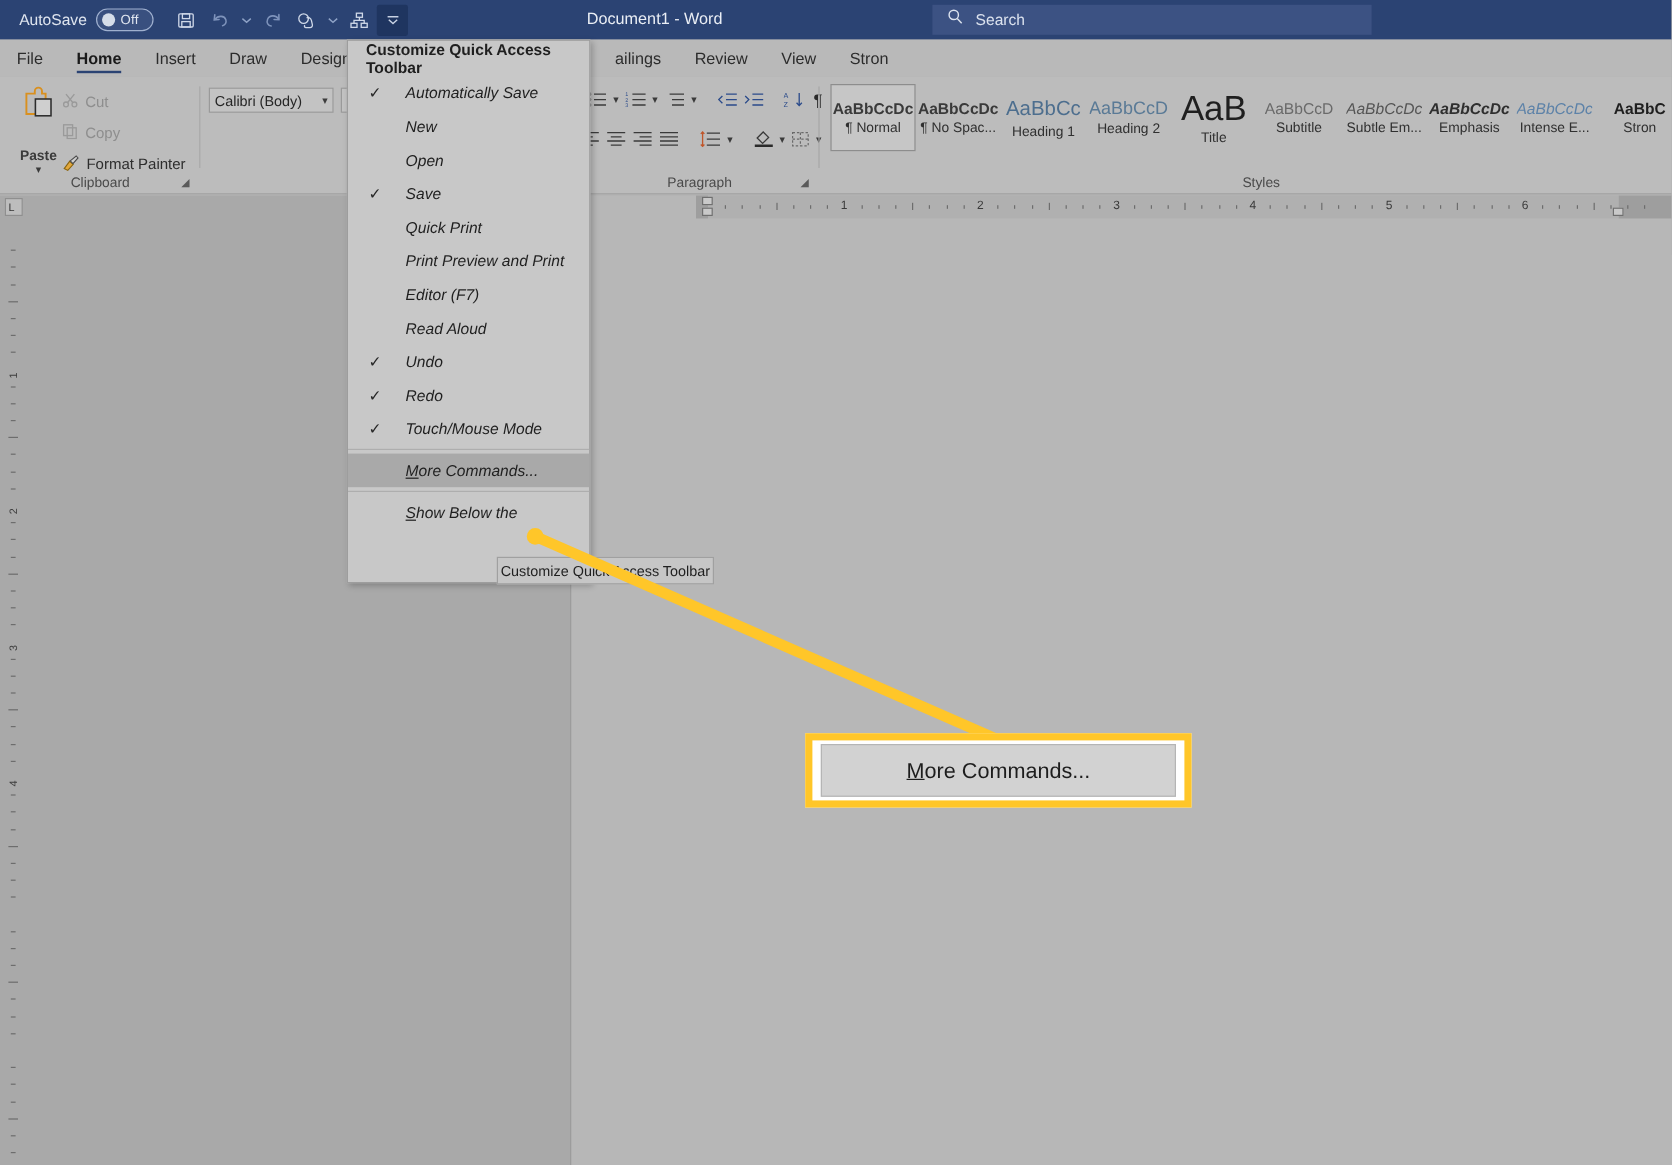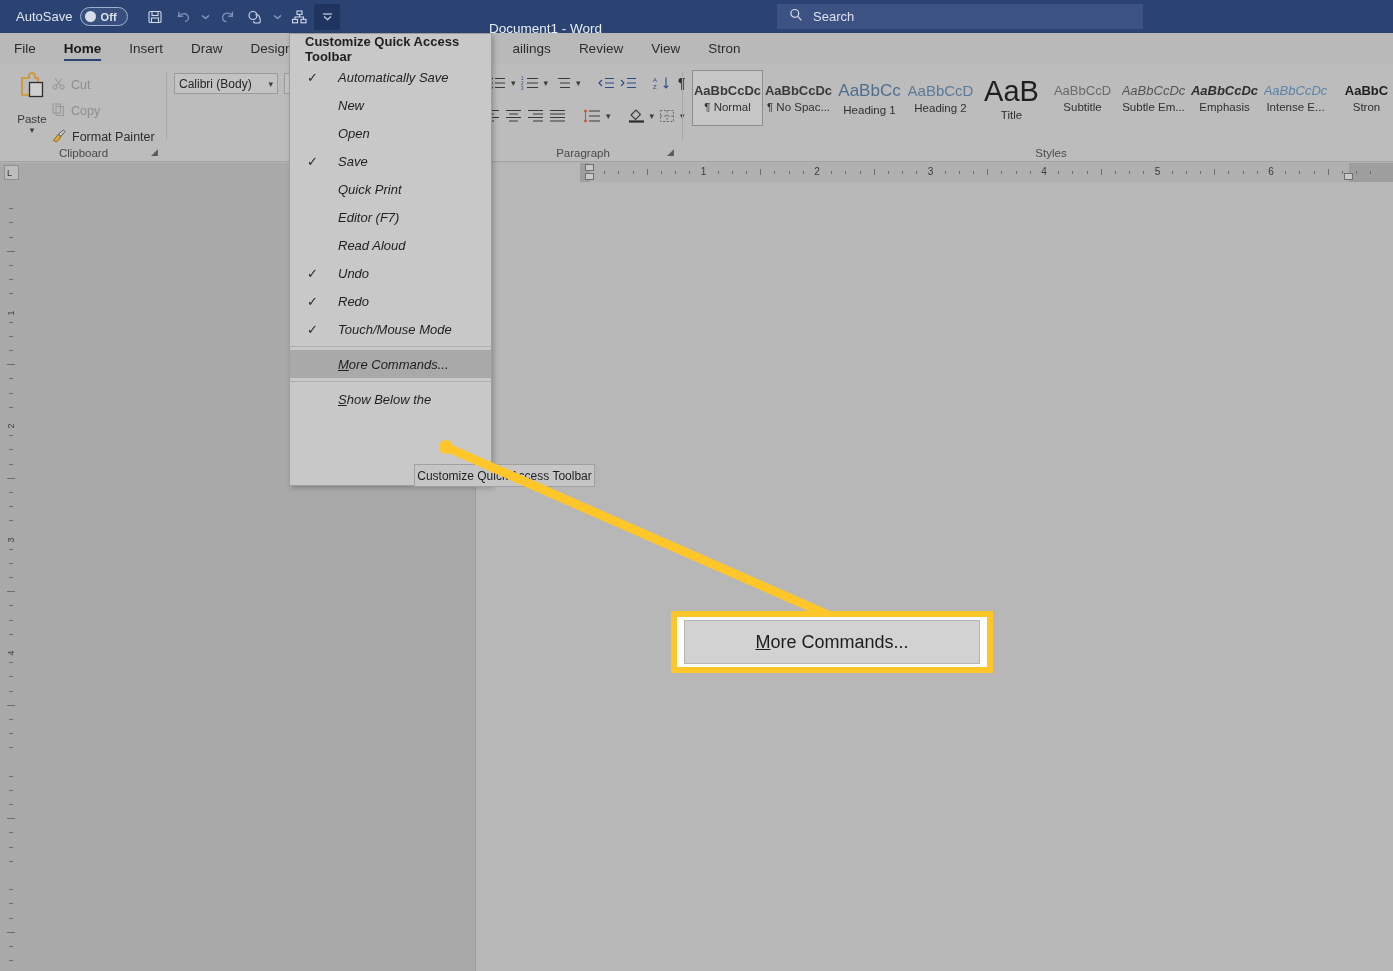--- a/index.html
+++ b/index.html
@@ -19,30 +19,30 @@
   .autosave{
     display:flex; align-items:center; gap:8px;
     margin-left:16px; font-size:13px; color:#dfe5ef;
   }
   .toggle{
     width:48px; height:19px; border-radius:10px;
     border:1px solid #9fb0cf; background:#39507f;
     display:flex; align-items:center; gap:4px; padding:0 4px;
   }
   .toggle .knob{ width:11px; height:11px; border-radius:50%; background:#d5dde9; }
-  .toggle .lbl{ font-size:11px; color:#dfe5ef; letter-spacing:.2px;font-weight:bold;}
+  .toggle .lbl{ font-size:11px; color:#dfe5ef; letter-spacing:.2px;}
   .qat{ display:flex; align-items:center; gap:2px; margin-left:14px; }
   .qat-btn{
     width:26px; height:26px; display:flex; align-items:center; justify-content:center;
     border-radius:2px;
   }
   .qat-btn.chev{ width:14px; }
   .qat-btn.active{ background:#1f3560; }
   .doc-title{
-    position:absolute; left:489px; top:21px; font-size:13.5px; color:#eaeef5;
+    position:absolute; left:489px; top:8px; font-size:13.5px; color:#eaeef5;
     white-space:nowrap;
   }
   .searchbox{
     position:absolute; left:777px; top:4px; width:366px; height:25px;
     background:#3c5283; display:flex; align-items:center; gap:10px; padding-left:12px;
   }
   .searchbox .stxt{ font-size:13px; color:#dbe2ee; }
 
   
   .tabstrip{
@@ -76,21 +76,21 @@
   .dialog-launcher{
     position:absolute; bottom:5px; right:6px; width:10px; height:10px;
     color:#5a5a5a; font-size:9px; line-height:10px;
   }
 
   
   .g-clip{ left:0; width:167px; }
   .paste{
     position:absolute; left:12px; top:6px; width:40px; text-align:center;
   }
-  .paste .plabel{ font-size:11.5px; color:#3b3b3b; margin-top:5px; }
+  .paste .plabel{ font-size:11.5px; color:#3b3b3b; margin-top:15px;font-weight:bold; }
   .paste .pchev{ font-size:9px; color:#3b3b3b; }
   .clipcmds{ position:absolute; left:52px; top:8px; }
   .clipcmd{
     display:flex; align-items:center; gap:6px; height:26px;
     font-size:12.5px; color:#8e8e8e;
   }
   .clipcmd.on{ color:#2d2d2d; }
 
   
   .g-font{ left:167px; width:316px; }
@@ -653,20 +653,23 @@
           <span class="mtxt">Open</span>
         </div>
         <div class="menu-item">
           <span class="chk">✓</span>
           <span class="mtxt">Save</span>
         </div>
         <div class="menu-item">
           <span class="mtxt">Quick Print</span>
         </div>
         <div class="menu-item">
+          <span class="mtxt">Print Preview and Print</span>
+        </div>
+        <div class="menu-item">
           <span class="mtxt">Editor (F7)</span>
         </div>
         <div class="menu-item">
           <span class="mtxt">Read Aloud</span>
         </div>
         <div class="menu-item">
           <span class="chk">✓</span>
           <span class="mtxt">Undo</span>
         </div>
         <div class="menu-item">

